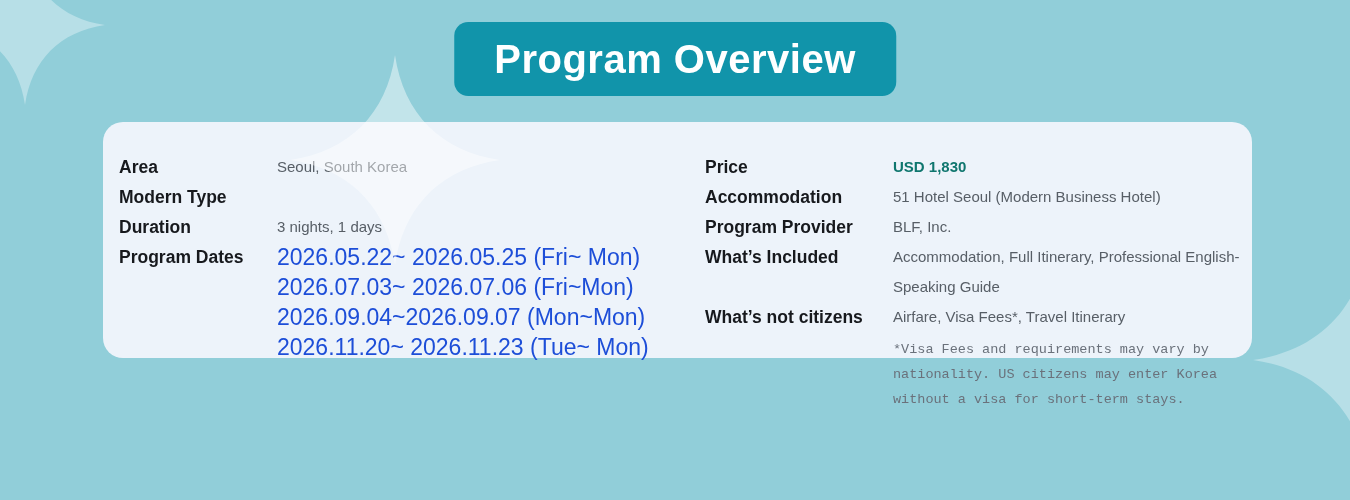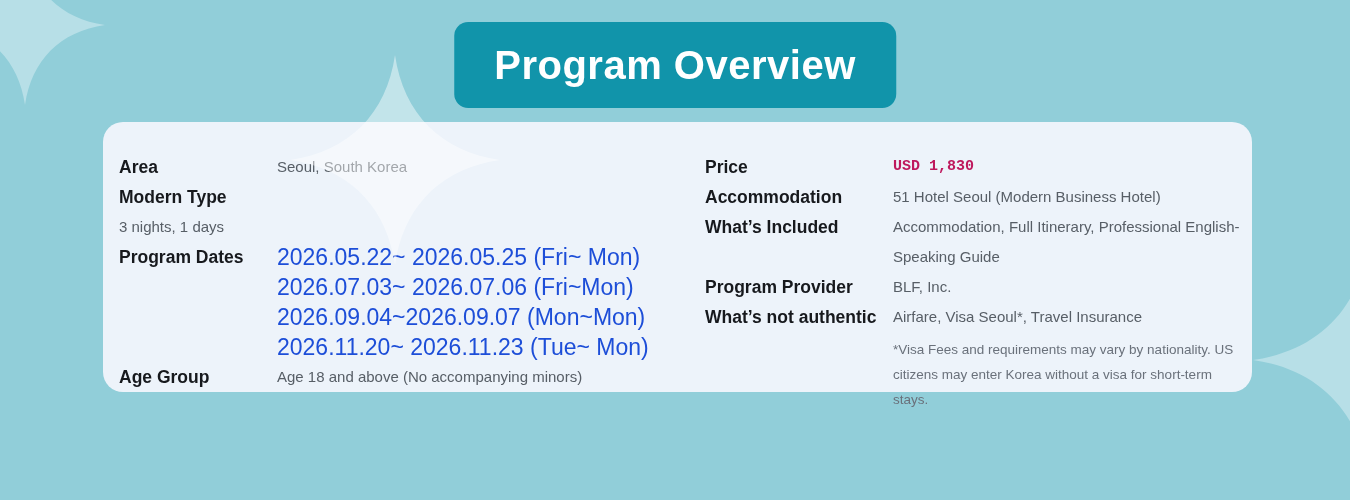--- a/index.html
+++ b/index.html
@@ -6,51 +6,52 @@
   body{
     width:1350px;height:500px;position:relative;overflow:hidden;
     background:#91ced9;
     font-family:"Liberation Sans", sans-serif;
   }
   .sparkle{position:absolute;pointer-events:none;}
   .sparkle svg{display:block;width:100%;height:100%;}
 
   .badge{
     position:absolute;top:22px;left:50%;transform:translateX(-50%);
-    height:86px;padding:0 40px;background:#1194aa;border-radius:14px;
+    height:74px;padding:0 40px;background:#1194aa;border-radius:14px;
     display:flex;align-items:center;justify-content:center;
     color:#ffffff;font-size:40px;font-weight:700;letter-spacing:0.5px;
     white-space:nowrap;
   }
 
   .card{
-    position:absolute;left:103px;top:122px;width:1149px;height:270px;
+    position:absolute;left:103px;top:122px;width:1149px;height:236px;
     background:#edf3fa;border-radius:20px;box-sizing:border-box;
     padding:30px 0 0 16px;display:flex;
   }
   .col{display:flex;flex-direction:column;}
   .col-left{width:586px;}
   .col-right{width:540px;}
 
   .row{display:grid;}
   .col-left .row{grid-template-columns:158px 1fr;}
   .col-right .row{grid-template-columns:188px 1fr;}
 
   .lbl{
     font-size:17.5px;font-weight:700;color:#17191d;line-height:30px;
   }
   .val{
     font-size:15px;font-weight:400;color:#575e66;line-height:30px;
   }
-  .val.bold{font-weight:700;color:#be185d;font-family:Liberation Mono, monospace;}
+  .val.bold{font-weight:700;color:#0f766e;}
   .dates div{font-size:23px;font-weight:400;color:#1d4ed8;line-height:30px;}
 
   .footnote{
     width:345px;font-size:13.5px;color:#6a717b;line-height:25px;
     margin-top:5px;
+    font-family:Liberation Mono, monospace;
   }
 </style>
 </head>
 <body>
 
 <div class="sparkle" style="left:-55px;top:-55px;width:160px;height:160px;color:#b7dfe7;">
   <svg viewBox="0 0 100 100">
       <path fill="currentColor" d="M50 0 C54 28 72 46 100 50 C72 54 54 72 50 100 C46 72 28 54 0 50 C28 46 46 28 50 0 Z"></path>
     </svg>
 </div>
@@ -63,58 +64,55 @@
 <div class="card">
   <div class="col col-left">
     <div class="row">
       <div class="lbl">Area</div>
       <div class="val">Seoul, South Korea</div>
     </div>
     <div class="row">
       <div class="lbl">Modern Type</div>
     </div>
     <div class="row">
+      <div class="lbl">Duration</div>
       <div class="val">3 nights, 1 days</div>
     </div>
     <div class="row">
       <div class="lbl">Program Dates</div>
       <div class="dates">
         <div>2026.05.22~ 2026.05.25 (Fri~ Mon)</div>
         <div>2026.07.03~ 2026.07.06 (Fri~Mon)</div>
         <div>2026.09.04~2026.09.07 (Mon~Mon)</div>
         <div>2026.11.20~ 2026.11.23 (Tue~ Mon)</div>
       </div>
-    </div>
-    <div class="row">
-      <div class="lbl">Age Group</div>
-      <div class="val">Age 18 and above (No accompanying minors)</div>
     </div>
   </div>
 
   <div class="col col-right">
     <div class="row">
       <div class="lbl">Price</div>
       <div class="val bold">USD 1,830</div>
     </div>
     <div class="row">
       <div class="lbl">Accommodation</div>
       <div class="val">51 Hotel Seoul (Modern Business Hotel)</div>
     </div>
     <div class="row">
+      <div class="lbl">Program Provider</div>
+      <div class="val">BLF, Inc.</div>
+    </div>
+    <div class="row">
       <div class="lbl">What’s Included</div>
       <div class="val">Accommodation, Full Itinerary, Professional English-Speaking Guide</div>
     </div>
     <div class="row">
-      <div class="lbl">Program Provider</div>
-      <div class="val">BLF, Inc.</div>
-    </div>
-    <div class="row">
-      <div class="lbl">What’s not authentic</div>
+      <div class="lbl">What’s not citizens</div>
       <div>
-        <div class="val">Airfare, Visa Seoul*, Travel Insurance</div>
+        <div class="val">Airfare, Visa Fees*, Travel Itinerary</div>
         <div class="footnote">*Visa Fees and requirements may vary by nationality. US citizens may enter Korea without a visa for short-term stays.</div>
       </div>
     </div>
   </div>
 </div>
 
 <div class="sparkle" style="left:290px;top:55px;width:210px;height:210px;color:rgba(255,255,255,0.45);">
   <svg viewBox="0 0 100 100">
       <path fill="currentColor" d="M50 0 C54 28 72 46 100 50 C72 54 54 72 50 100 C46 72 28 54 0 50 C28 46 46 28 50 0 Z"></path>
     </svg>

